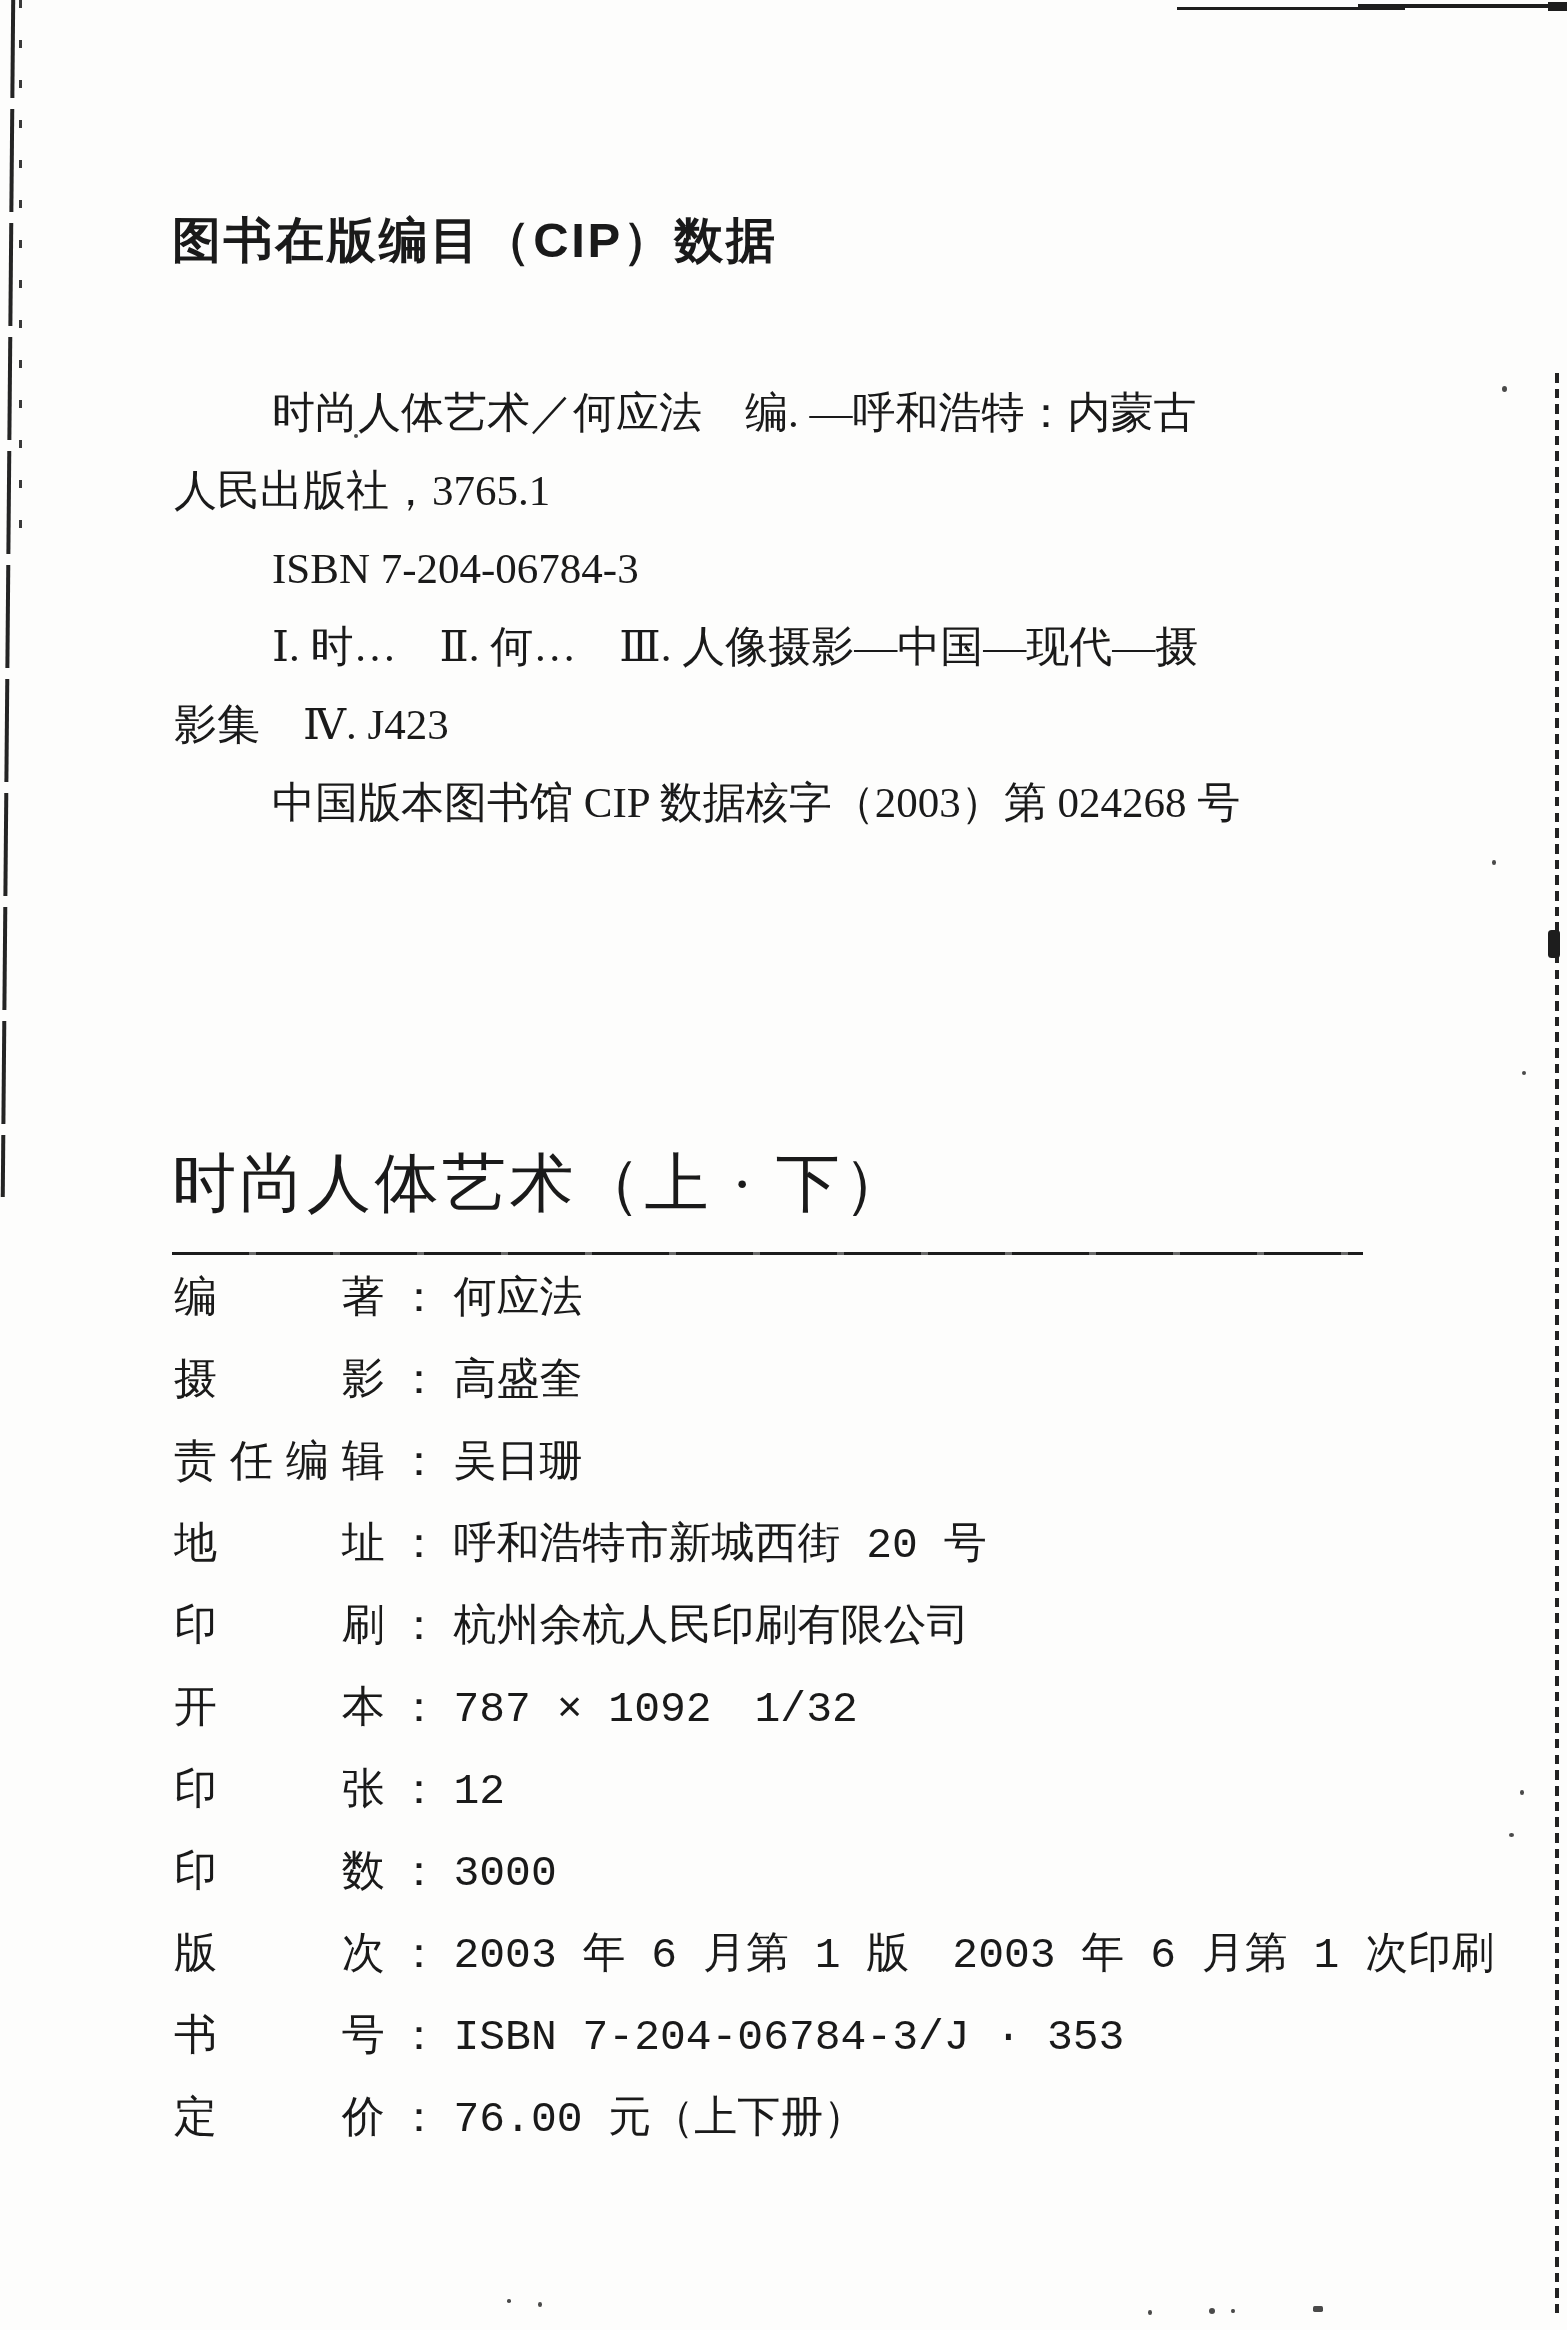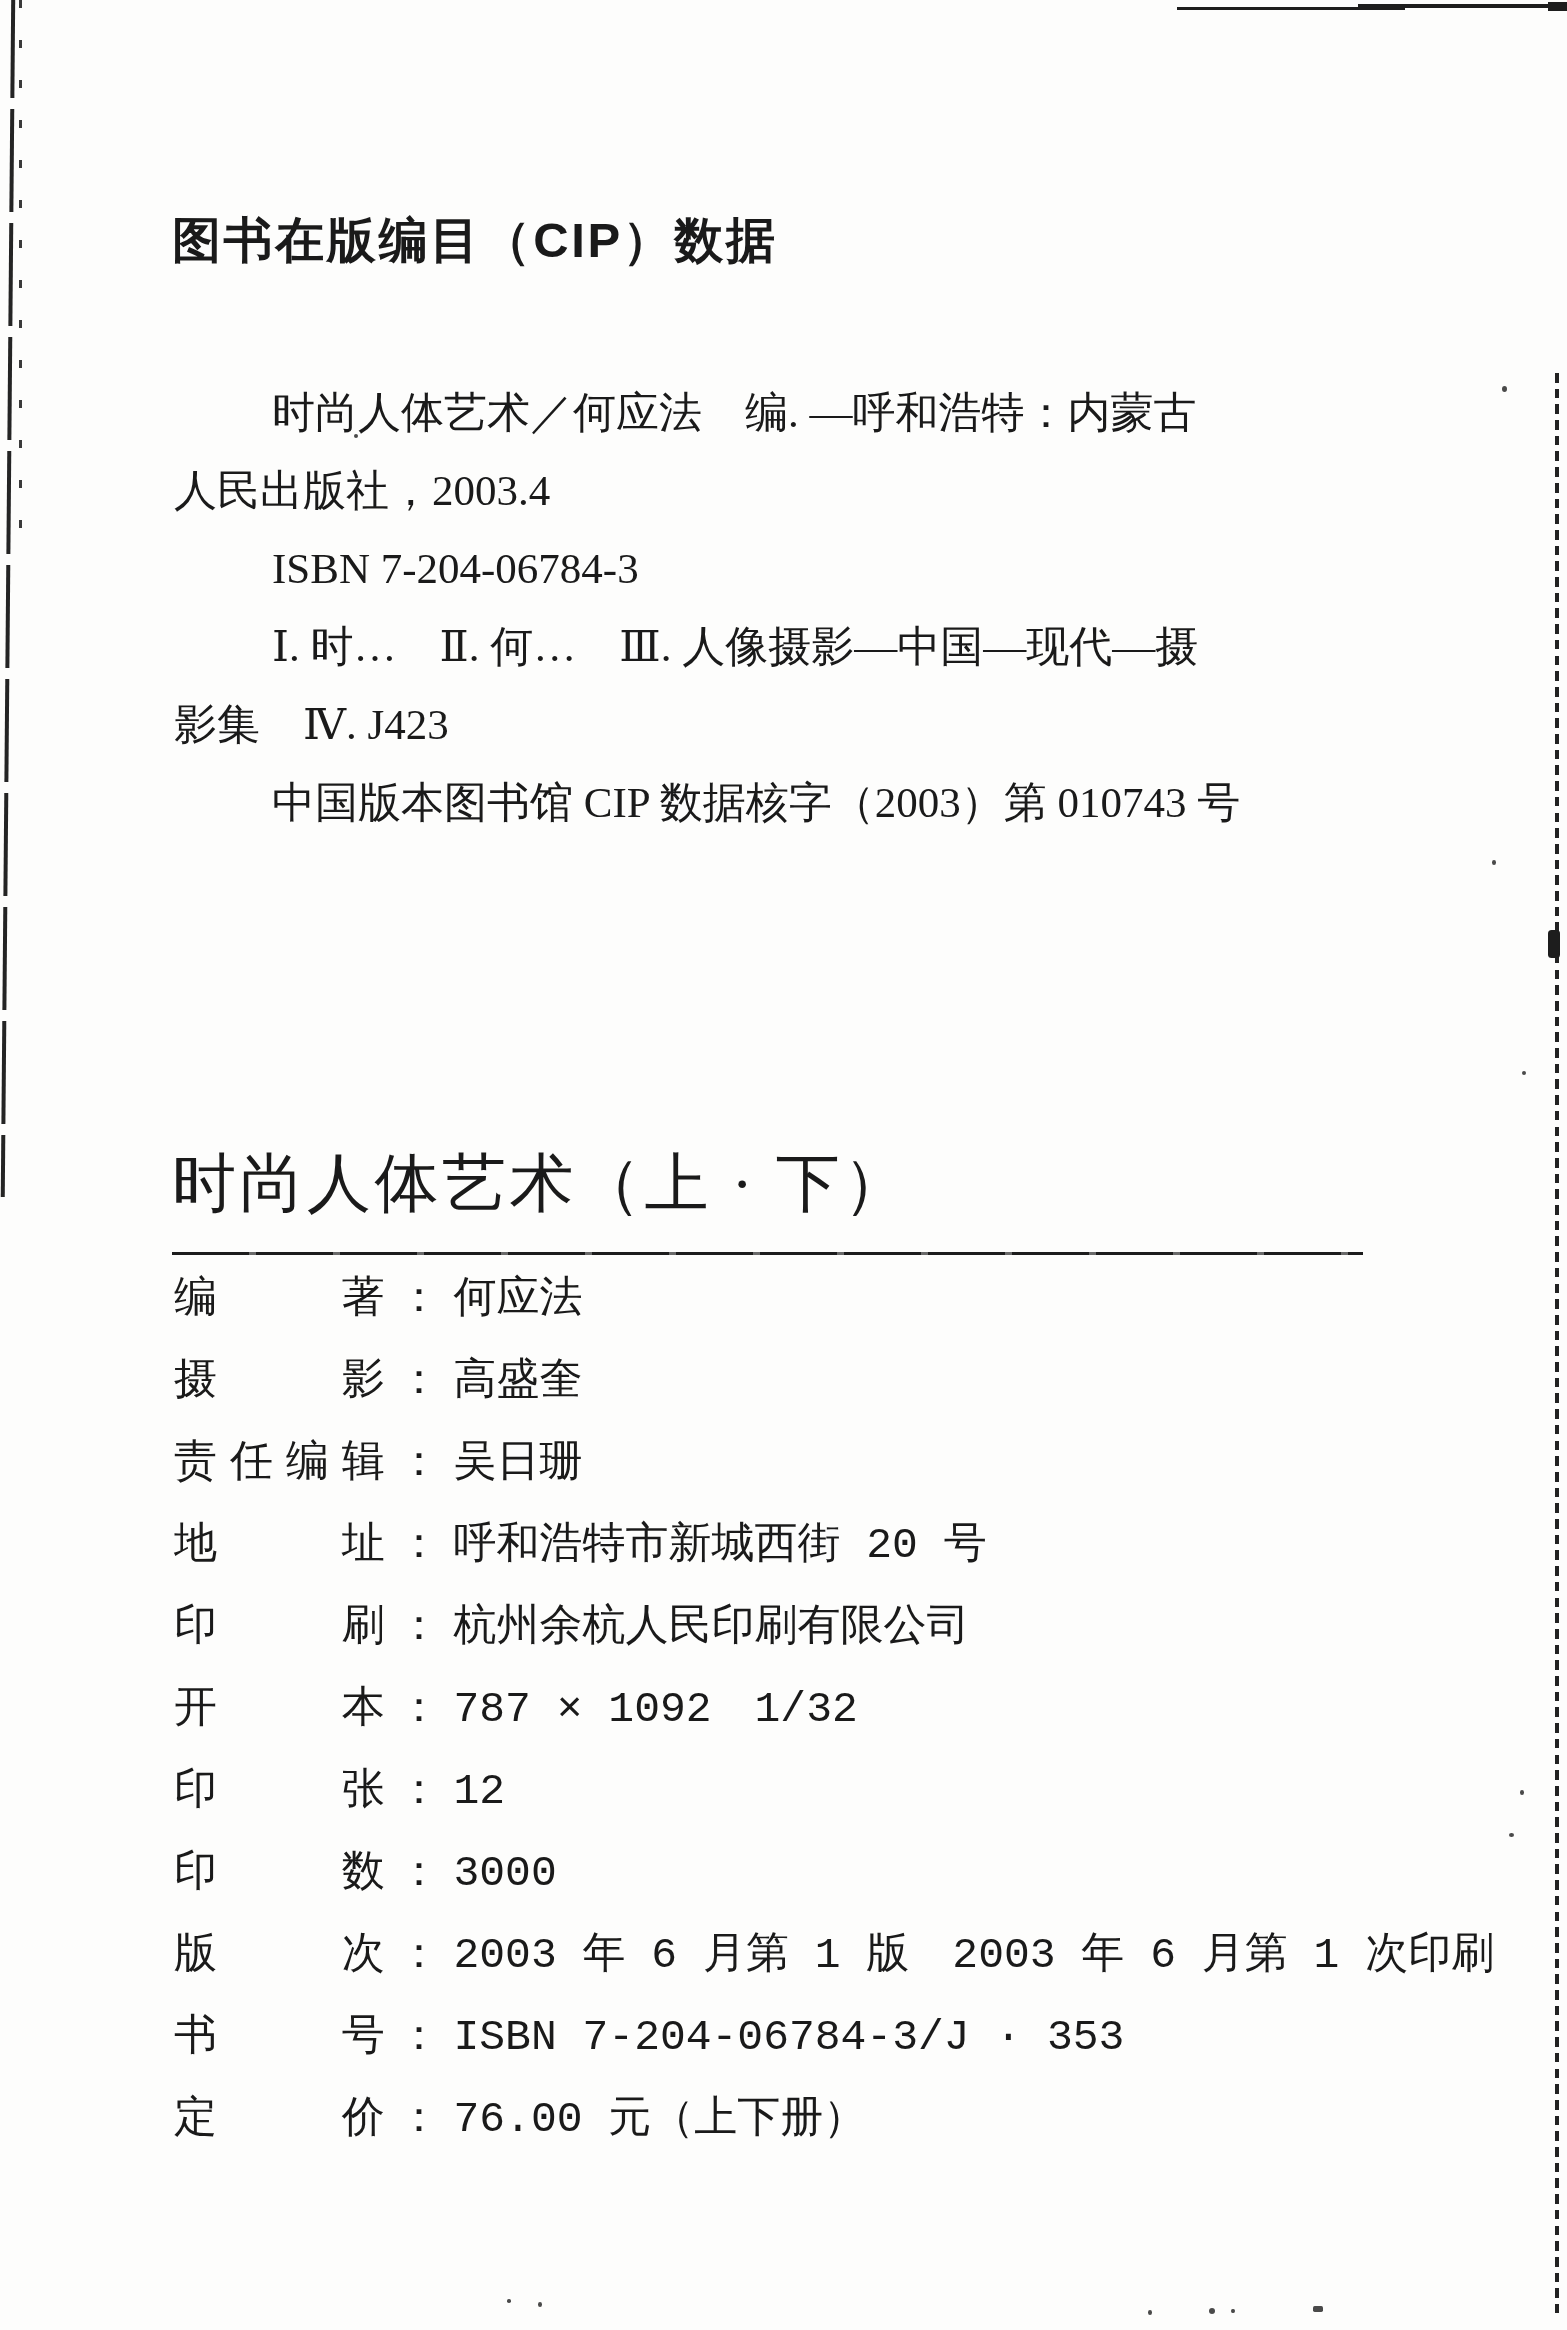--- a/index.html
+++ b/index.html
@@ -109,25 +109,25 @@
   <div class="speck s8"></div>
   <div class="speck s9"></div>
   <div class="speck s10"></div>
   <div class="speck s11"></div>
   <div class="speck s12"></div>
 
   <h1 class="cip-heading">图书在版编目（CIP）数据</h1>
 
   <div class="cip-block">
     <div class="cip-line indent">时尚人体艺术／何应法　编. —呼和浩特：内蒙古</div>
-    <div class="cip-line">人民出版社，2003.4</div>
+    <div class="cip-line">人民出版社，3765.1</div>
     <div class="cip-line indent">ISBN 7-204-06784-3</div>
     <div class="cip-line indent">Ⅰ. 时…　Ⅱ. 何…　Ⅲ. 人像摄影—中国—现代—摄</div>
     <div class="cip-line">影集　Ⅳ. J423</div>
-    <div class="cip-line indent">中国版本图书馆 CIP 数据核字（2003）第 010743 号</div>
+    <div class="cip-line indent">中国版本图书馆 CIP 数据核字（2003）第 024268 号</div>
   </div>
 
   <h2 class="book-title">时尚人体艺术（上 · 下）</h2>
   <div class="title-rule"></div>
 
   <div class="details">
     <div class="detail-row">
       <span class="detail-label">编　　著：</span><span class="detail-value">何应法</span>
     </div>
     <div class="detail-row">

